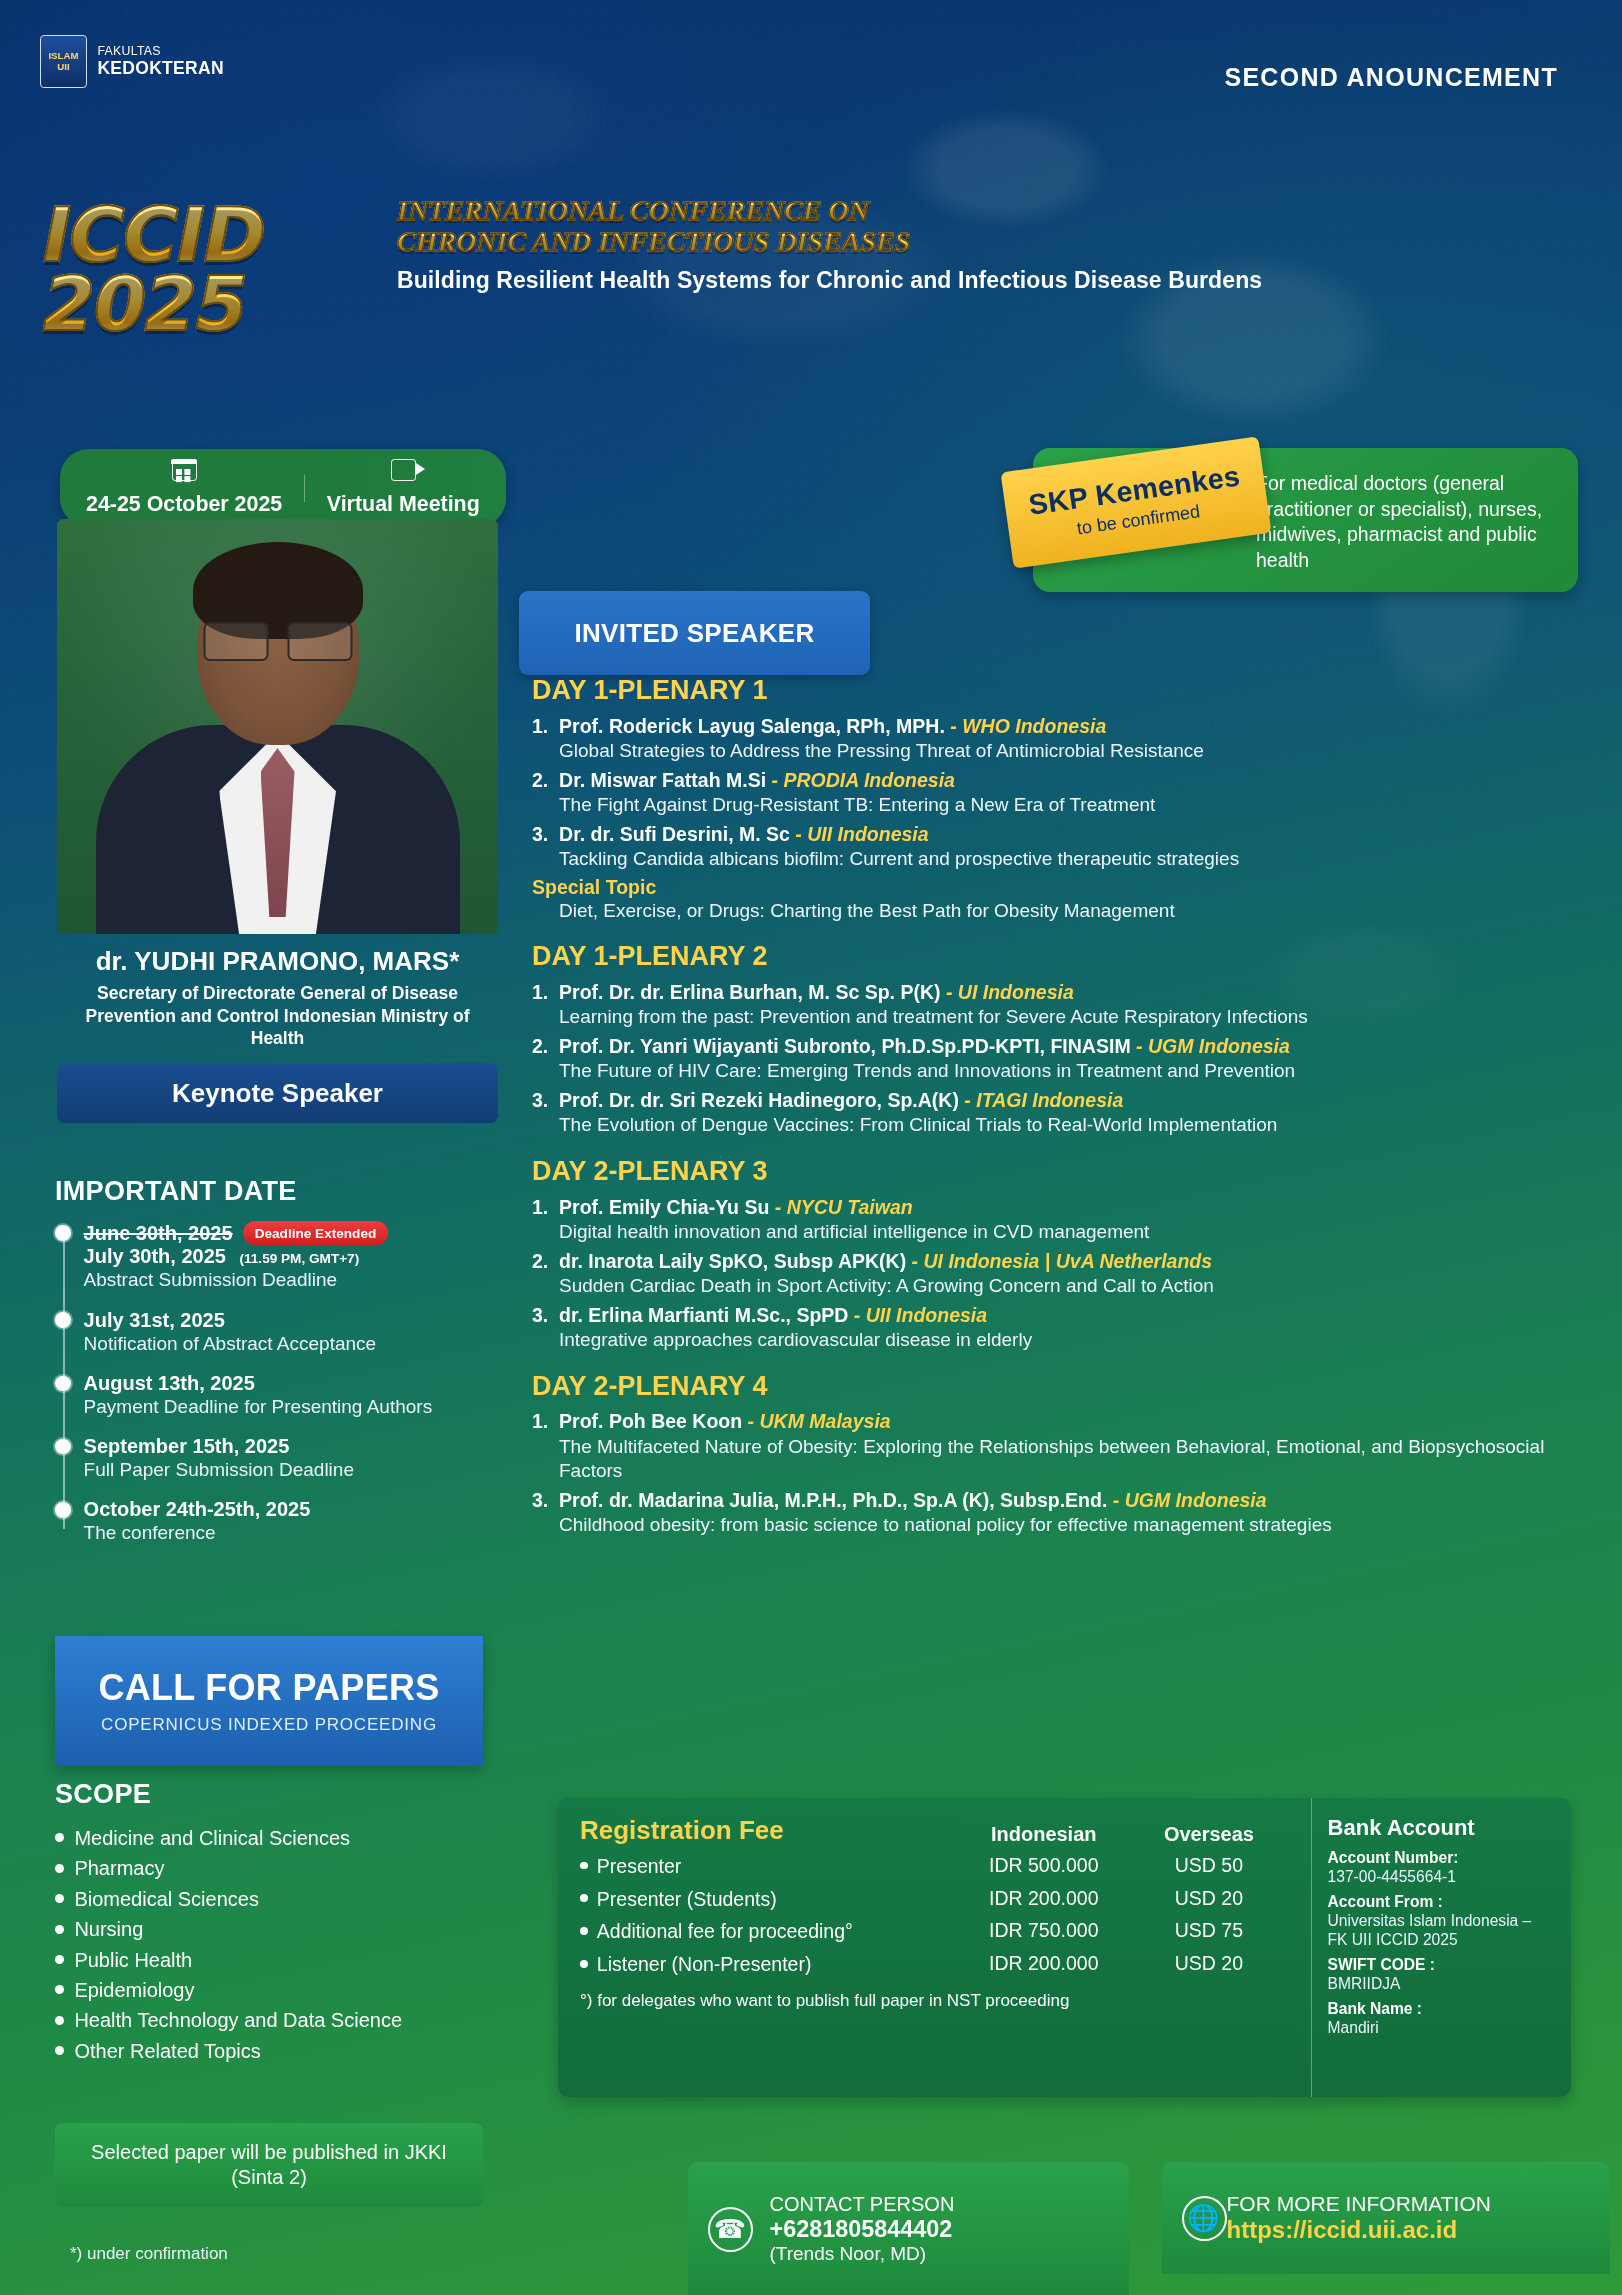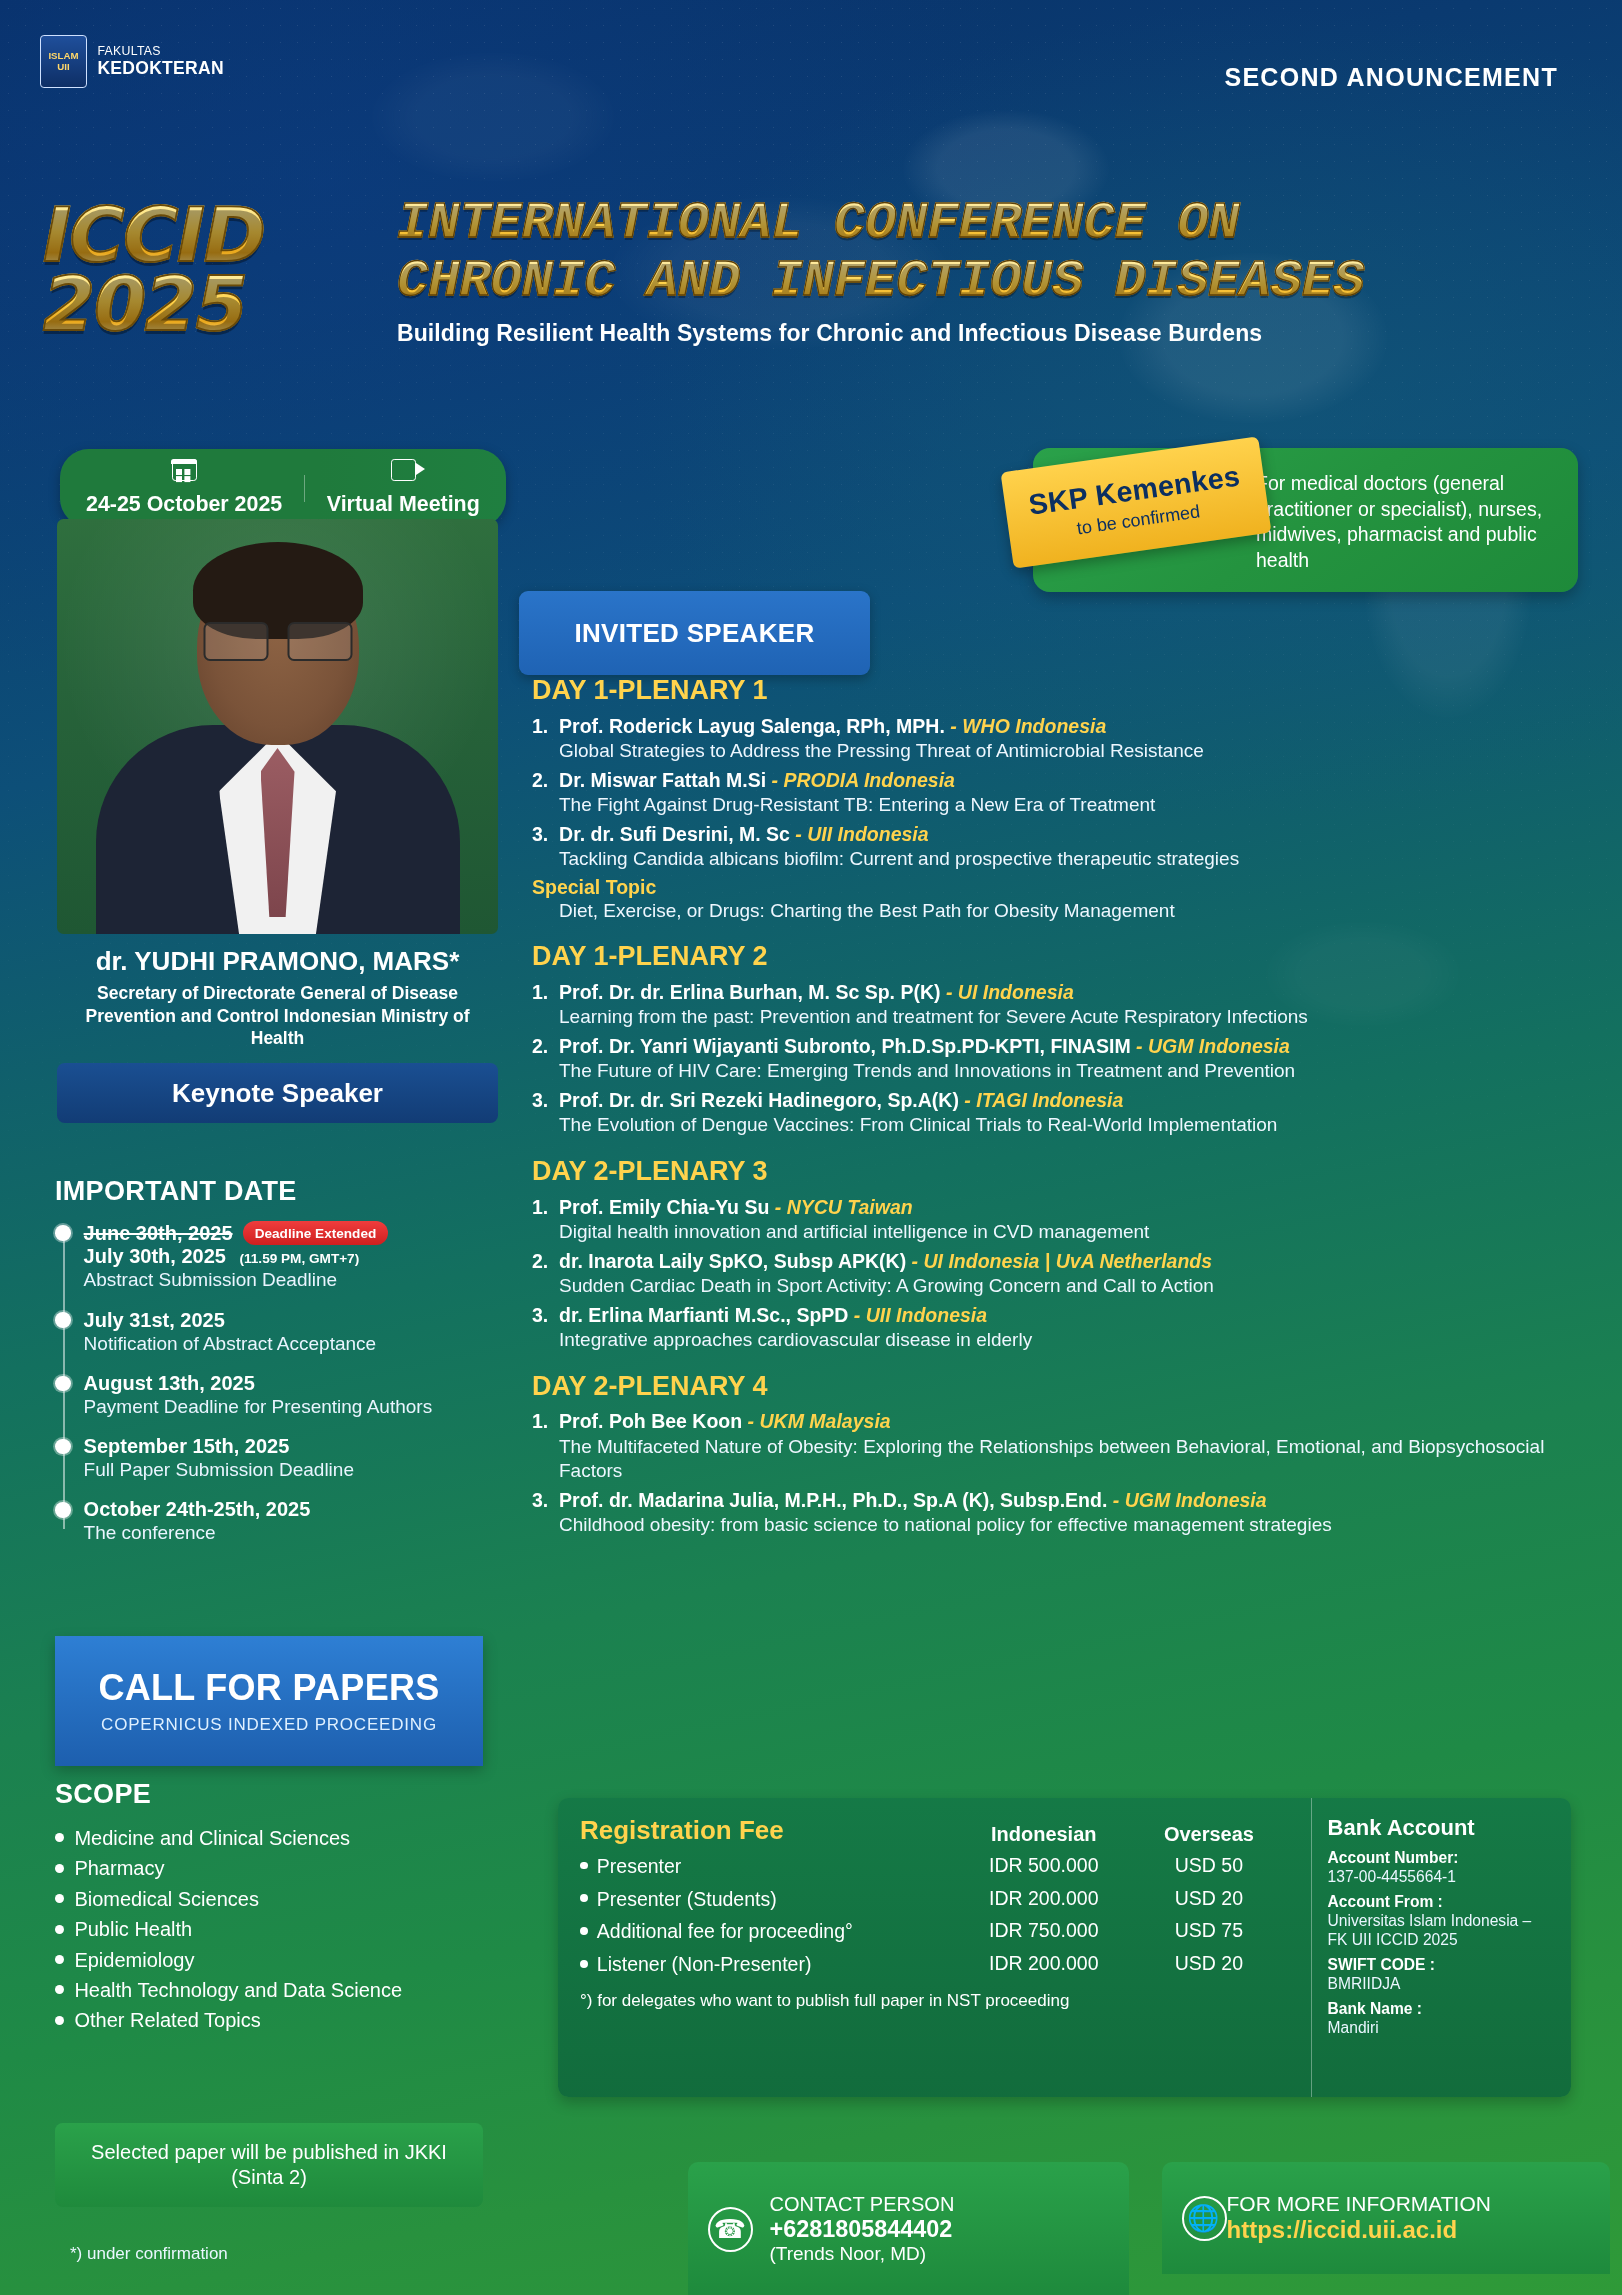--- a/index.html
+++ b/index.html
@@ -68,23 +68,23 @@
     letter-spacing: -1.3px;
     line-height: .92;
     color: #ffd34d;
     background: linear-gradient(180deg,#fff3b0 0%, #ffd24a 45%, #e9a71c 75%, #fff0a8 100%);
     -webkit-background-clip: text; background-clip: text; color: transparent;
     -webkit-text-stroke: 1.9px #6a4a08;
     text-shadow: 0 3.9px 0 rgba(0,0,0,.35);
   }
   .title-wrap { position:absolute; left: 397px; top: 195px; width: 1169px; }
   .conf-title {
-    font-family: Liberation Mono, monospace;
+    font-family: Liberation Serif, serif;
     font-weight: 900; font-style: italic;
-    font-size: 52px; line-height: 1.12; letter-spacing: 0px;
+    font-size: 28px; line-height: 1.12; letter-spacing: 0px;
     color: #ffd34d;
     background: linear-gradient(180deg,#fff6c4 0%, #ffd44e 50%, #edae20 80%, #fff2ad 100%);
     -webkit-background-clip: text; background-clip:text; color:transparent;
     -webkit-text-stroke: 1.3px #5d3f06;
     text-shadow: 0 3.2px 0 rgba(0,0,0,.3);
   }
   .conf-sub {
     margin-top: 9px;
     color:#ffffff; font-size: 23px; font-weight: bold; letter-spacing:0.1px;
   }
@@ -357,20 +357,24 @@
           <span class="dot"></span>
           <span>Medicine and Clinical Sciences</span>
         </li>
         <li>
           <span class="dot"></span>
           <span>Pharmacy</span>
         </li>
         <li>
           <span class="dot"></span>
           <span>Biomedical Sciences</span>
+        </li>
+        <li>
+          <span class="dot"></span>
+          <span>Nursing</span>
         </li>
         <li>
           <span class="dot"></span>
           <span>Public Health</span>
         </li>
         <li>
           <span class="dot"></span>
           <span>Epidemiology</span>
         </li>
         <li>

